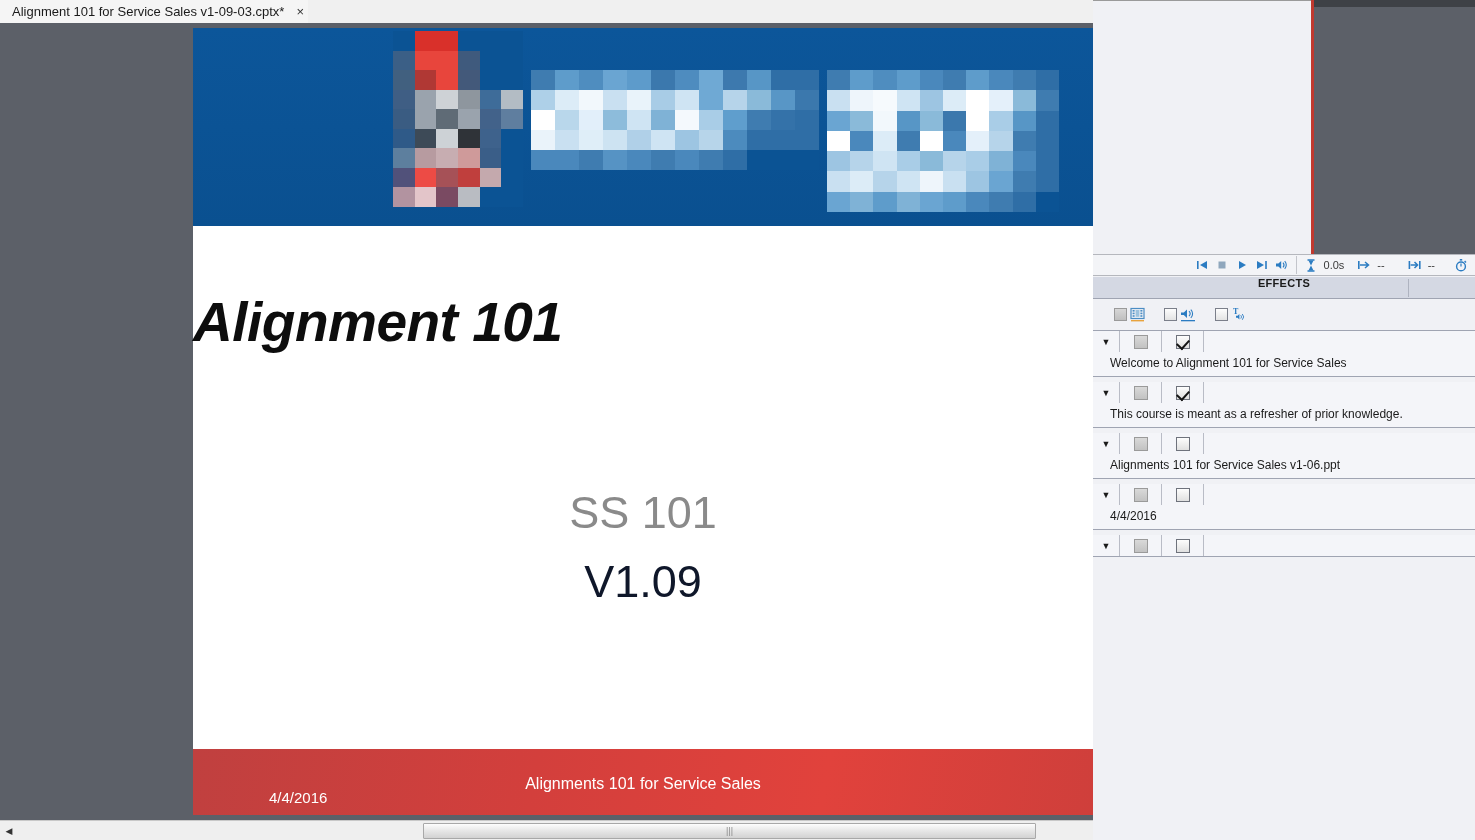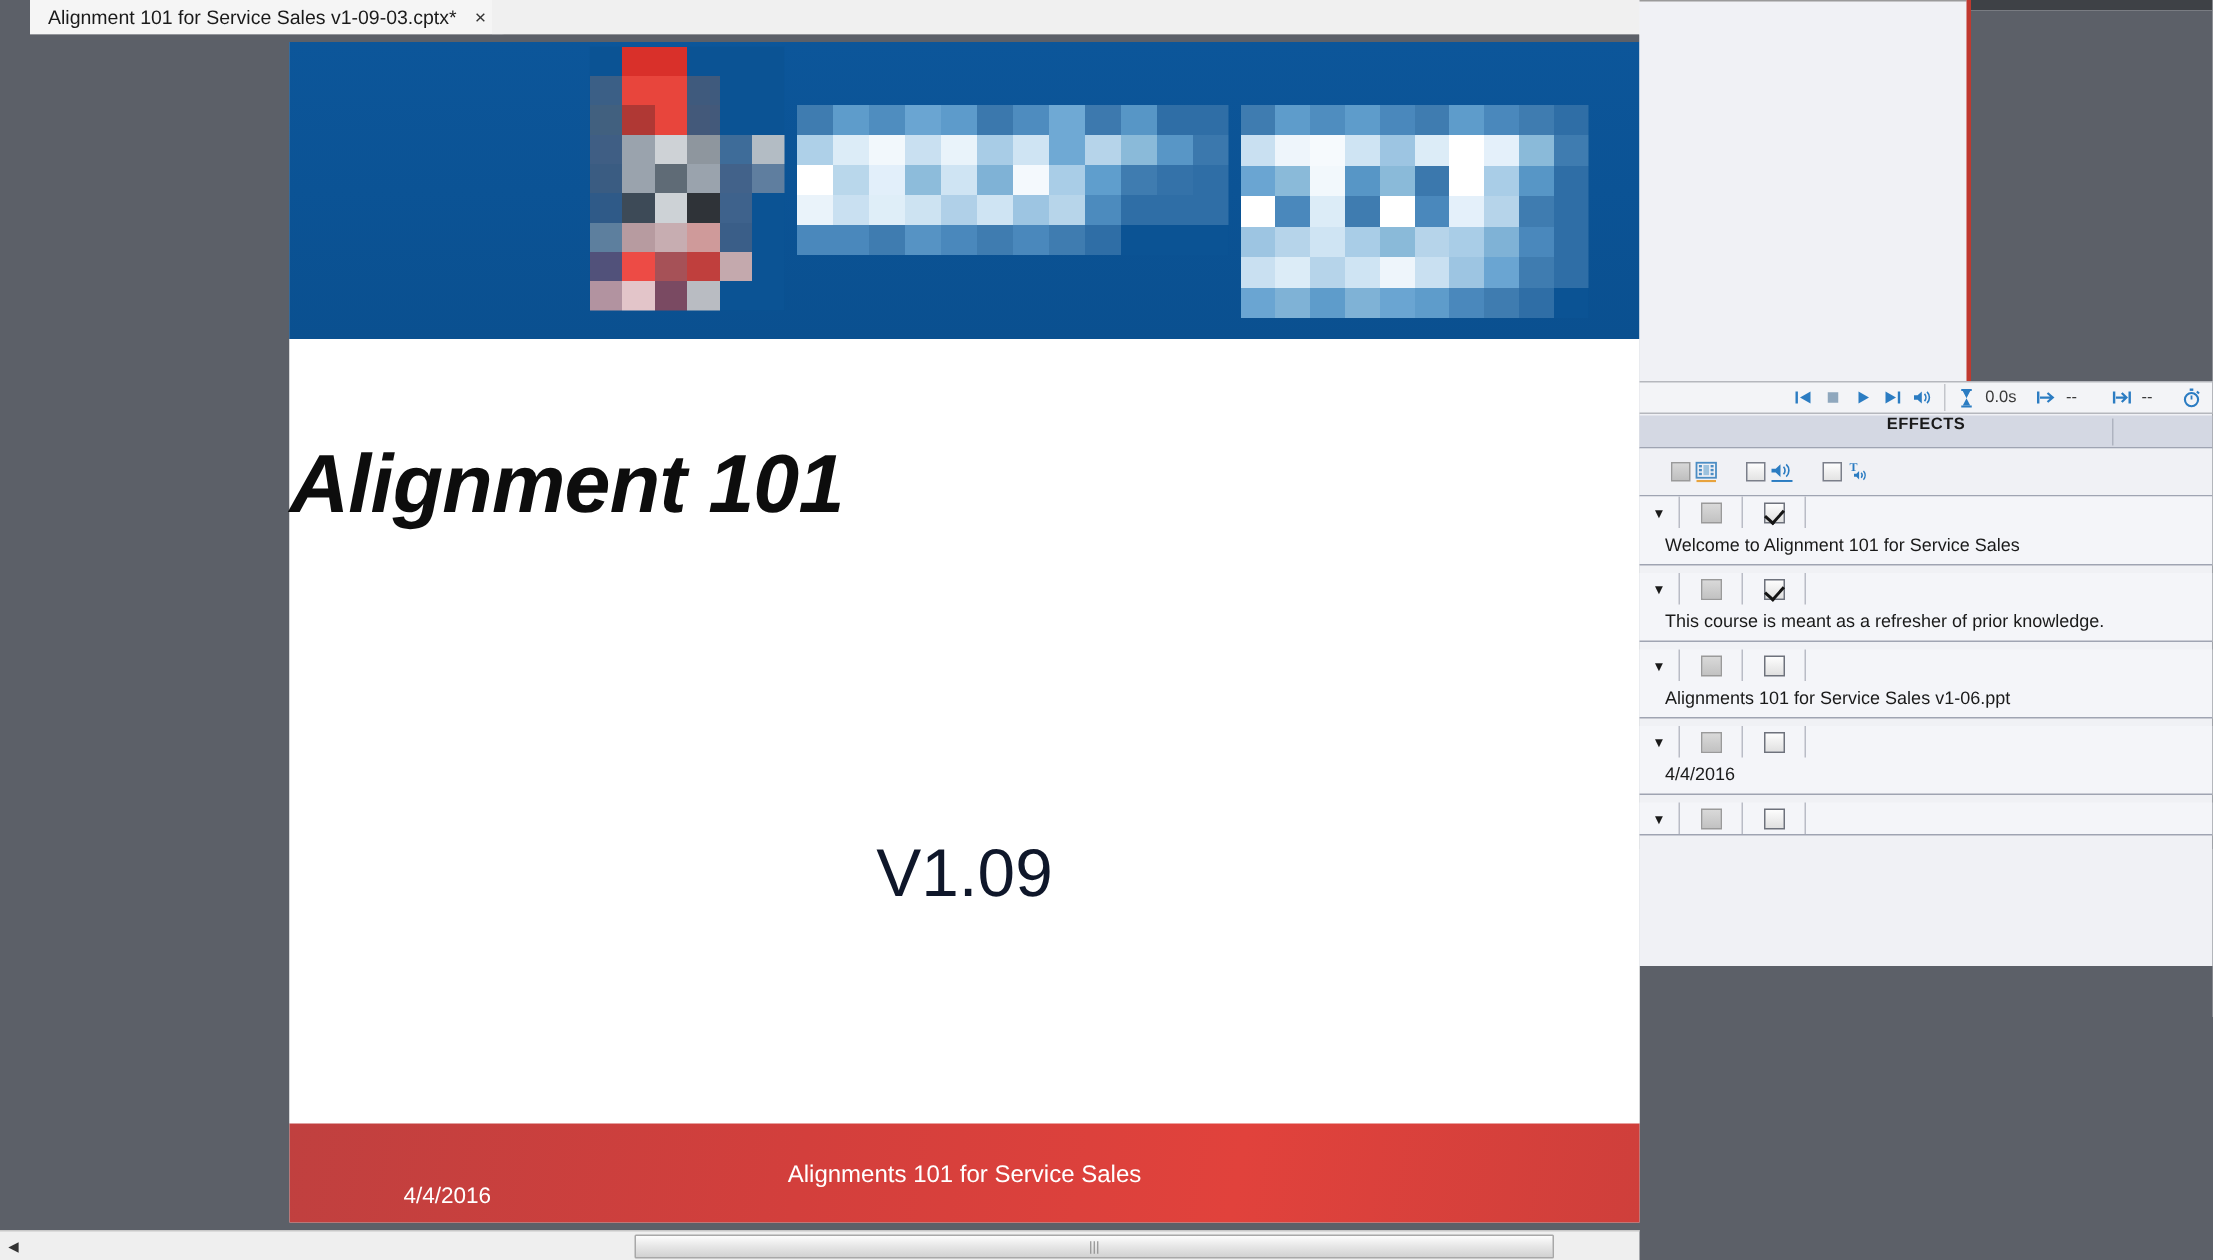--- a/index.html
+++ b/index.html
@@ -8,21 +8,21 @@
     font-family: "Liberation Sans", sans-serif;
     background: #5c6068;
   }
   .app { position: relative; width: 1475px; height: 840px; }
 
   
   .editor { position: absolute; left: 0; top: 0; width: 1093px; height: 840px; background: #5c6068; }
 
   .tabbar {
     position: absolute; left: 0; top: 0; width: 1093px; height: 23px;
-    background: #f0f0f0; border-bottom: 1px solid #9a9a9a; margin-left: 20px;
+    background: #f0f0f0; border-bottom: 1px solid #9a9a9a;
   }
   .tab {
     position: absolute; left: 0; top: 0; height: 23px;
     display: flex; align-items: center; gap: 10px;
     padding: 0 9px 0 12px;
     background: #f5f5f5; border-right: 1px solid #9a9a9a;
     font-size: 13px; color: #1a1a1a; white-space: nowrap;
   }
   .tab-close { font-size: 13px; color: #333; line-height: 1; padding: 0 2px; cursor: pointer; }
   .tabbar-rest { position: absolute; left: 308px; top: 0; right: 0; height: 23px; background: #f0f0f0; }
@@ -86,21 +86,21 @@
   }
   .hscroll-thumb {
     position: absolute; left: 423px; top: 2px; width: 613px; height: 16px;
     background: linear-gradient(to bottom, #fdfdfd 0%, #e6e6e6 50%, #d2d2d2 100%);
     border: 1px solid #a8a8a8; border-radius: 1px;
     display: flex; align-items: center; justify-content: center; cursor: pointer;
   }
   .grip { font-size: 9px; color: #8a8a8a; letter-spacing: 0px; }
 
   
-  .rightpane { position: absolute; left: 1093px; top: 0; width: 382px; height: 644px; background: #f0f1f5; }
+  .rightpane { position: absolute; left: 1093px; top: 0; width: 382px; height: 840px; background: #f0f1f5; }
 
   .preview-area { position: absolute; left: 0; top: 0; width: 382px; height: 254px; }
   .preview-white { position: absolute; left: 0; top: 0; width: 218px; height: 254px; background: #f0f1f5; border-top: 1px solid #9a9a9a; }
   .preview-playhead { position: absolute; left: 218px; top: 0; width: 3px; height: 254px; background: #c0392f; }
   .preview-gray { position: absolute; left: 221px; top: 7px; right: 0; height: 247px; background: #5c6068; }
   .preview-gray-top { position: absolute; left: 221px; top: 0; right: 0; height: 7px; background: #3e4146; }
 
   .transport {
     position: absolute; left: 0; top: 254px; width: 382px; height: 22px;
     background: #f3f4f7; border-top: 1px solid #b5b7bd; border-bottom: 1px solid #b5b7bd;
@@ -349,20 +349,21 @@
               <rect x="8" y="6" width="1" height="1" fill="#2f6ea6"></rect>
                 <rect x="9" y="6" width="1" height="1" fill="#0b5394"></rect>
             </g>
           </svg>
         </div>
 
         <div class="slide-body">
           <div class="slide-title">
             <div>Alignment 101</div>
           </div>
+          <div class="slide-sub1">SS 101</div>
           <div class="slide-sub2">V1.09</div>
         </div>
 
         <div class="slide-footer">
           <div class="footer-date">4/4/2016</div>
           <div class="footer-title">Alignments 101 for Service Sales</div>
         </div>
       </div>
     </div>
 

